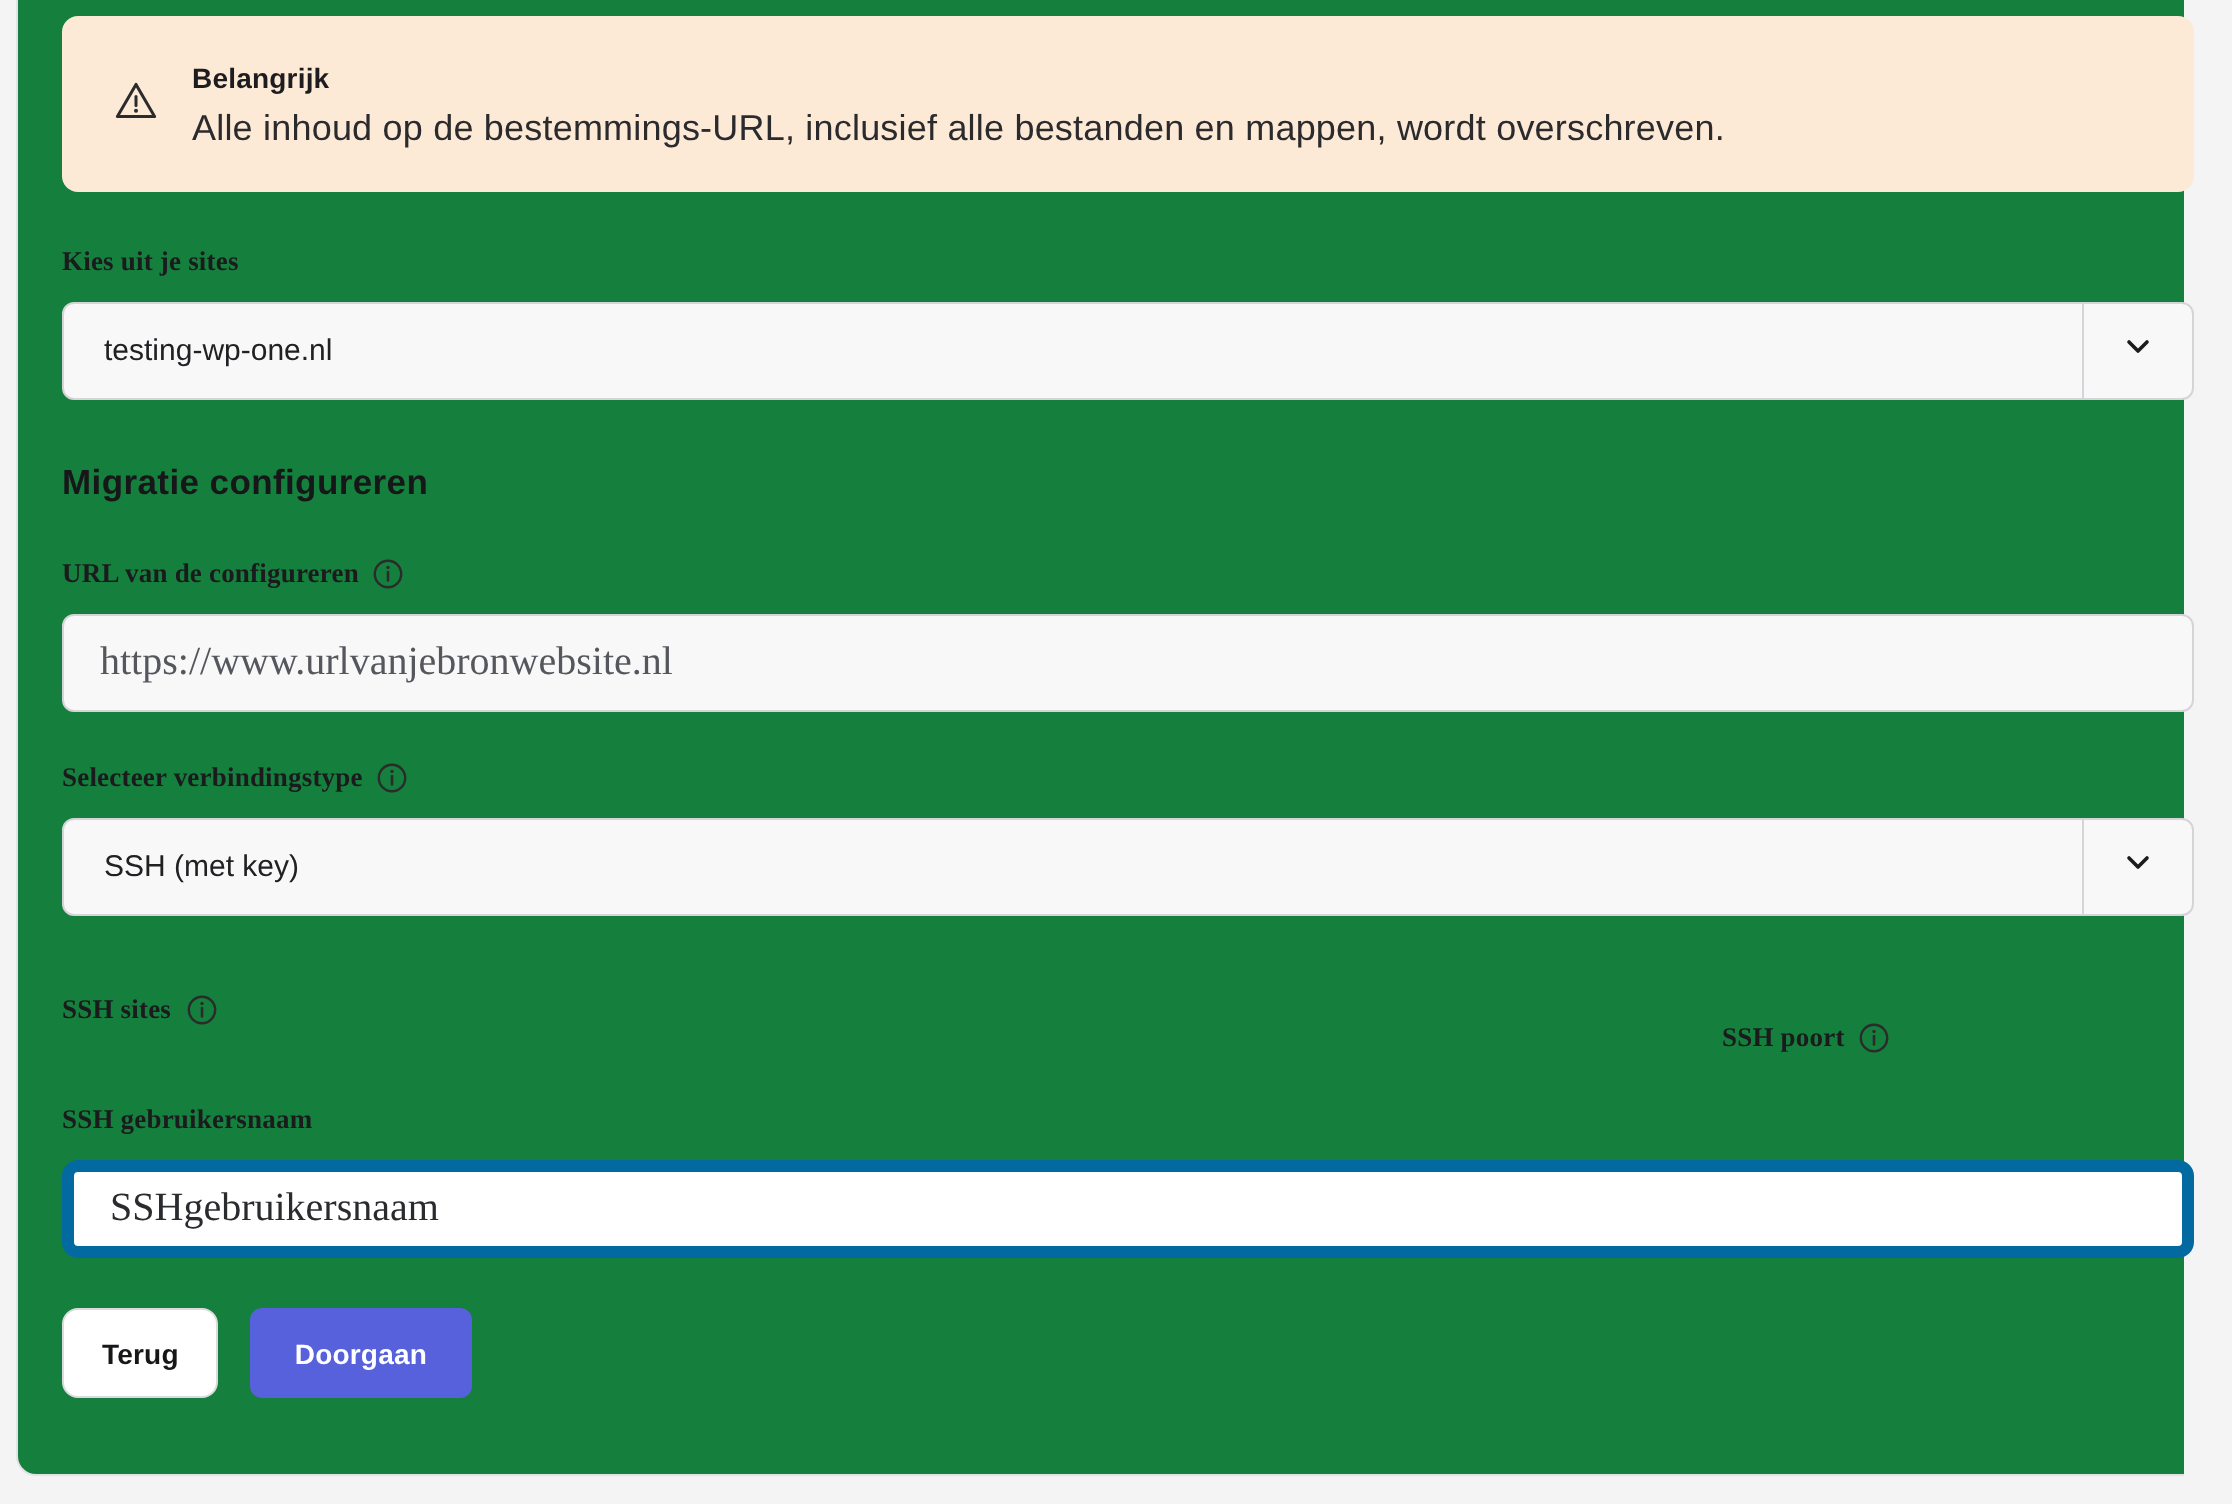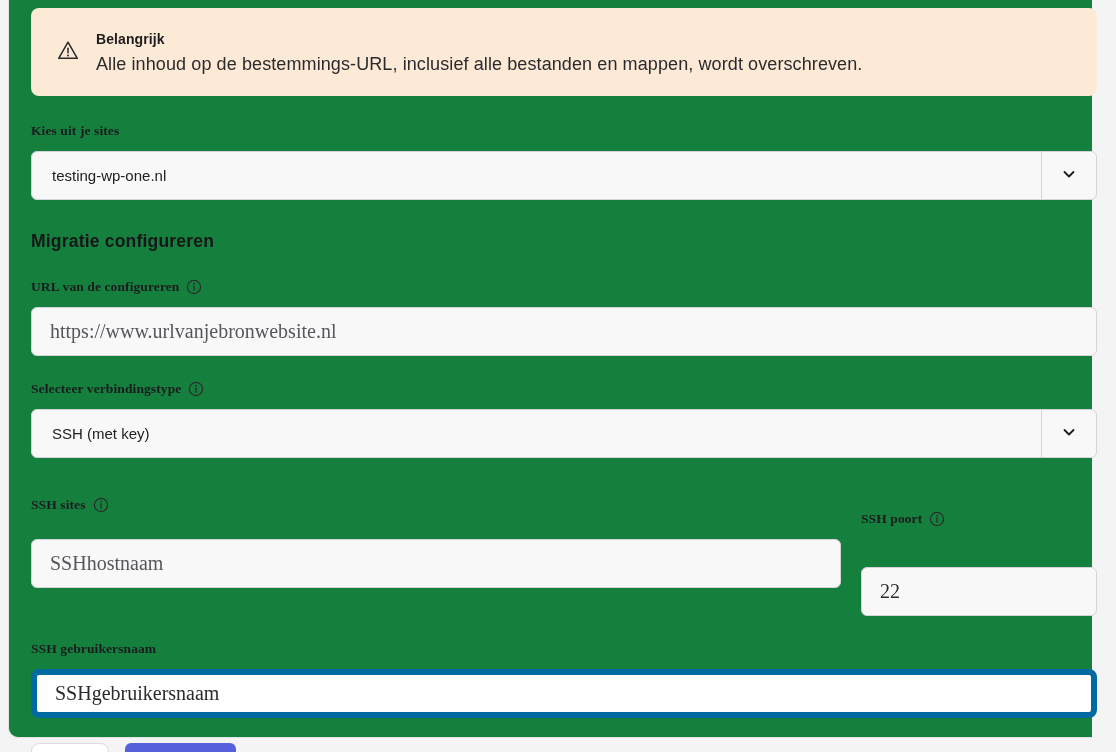--- a/index.html
+++ b/index.html
@@ -208,28 +208,20 @@
         <span>SSH poort</span>
         <span class="info-icon">
           <svg width="16" height="16" viewBox="0 0 16 16" fill="none">
             <circle cx="8" cy="8" r="6.6" stroke="#2b2b2b" stroke-width="1.2"></circle>
             <line x1="8" y1="7" x2="8" y2="11.2" stroke="#2b2b2b" stroke-width="1.3" stroke-linecap="round"></line>
             <circle cx="8" cy="4.7" r="0.85" fill="#2b2b2b"></circle>
           </svg>
         </span>
       </div>
     </div>
-    <div class="row mt-input">
-      <div class="col-host text-input-wrap">
-        <input type="text" value="SSHhostnaam" style="">
-      </div>
-      <div class="col-port text-input-wrap dark-val">
-        <input type="text" value="22" style="">
-      </div>
-    </div>
 
     <div class="field-label mt-label2">
       <span>SSH gebruikersnaam</span>
     </div>
     <div class="text-input-wrap w-full mt-input focused dark-val">
       <input type="text" value="SSHgebruikersnaam" style="">
     </div>
 
     <div class="btn-row">
       <button class="btn btn-secondary">Terug</button>

